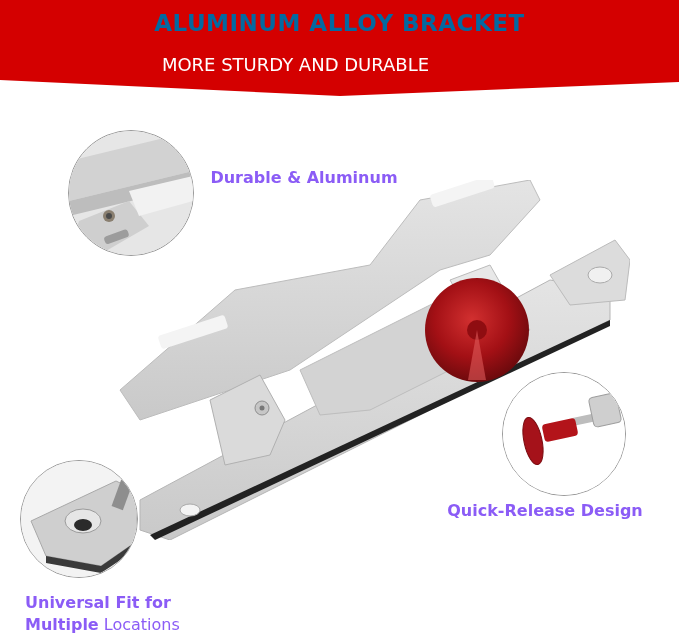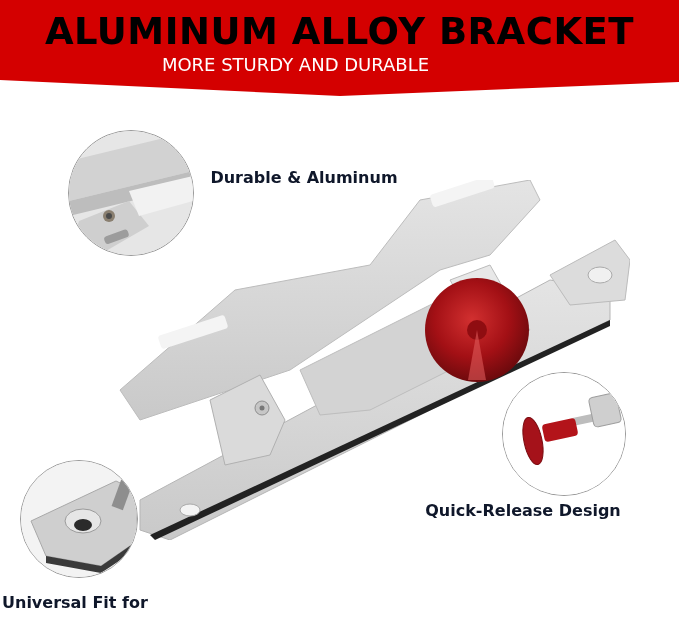--- a/index.html
+++ b/index.html
@@ -1,25 +1,25 @@
 <!DOCTYPE html>
 <html><head>
 <meta charset="utf-8">
 <style>
   html, body { margin:0; padding:0; background:#ffffff; }
   body { width:679px; height:635px; position:relative; overflow:hidden; font-family:"DejaVu Sans", sans-serif; }
   .banner { position:absolute; left:0; top:0; width:679px; height:100px; }
   .banner svg { position:absolute; left:0; top:0; }
-  .title { position:absolute; left:0; width:679px; top:10px; text-align:center; color:#000000; font-weight:bold; font-size:37px; letter-spacing:0.5px; font-family:"DejaVu Sans", sans-serif; }
+  .title { position:absolute; left:0; width:679px; top:10px; text-align:center; color:#0369a1; font-weight:bold; font-size:23px; letter-spacing:0.5px; font-family:"DejaVu Sans", sans-serif; }
   .subtitle { position:absolute; left:0; width:591px; top:54px; text-align:center; color:#fff; font-size:18px; font-family:"DejaVu Sans", sans-serif; }
-  .caption { position:absolute; color:#0f172a; font-size:16px; line-height:22px; text-align:center; font-family:"DejaVu Sans", sans-serif; }
+  .caption { position:absolute; color:#8b5cf6; font-size:16px; line-height:22px; text-align:center; font-family:"DejaVu Sans", sans-serif; }
   .caption b { font-weight:bold; }
   .cap-durable { left:195px; top:167px; width:218px; }
-  .cap-quick { left:408px; top:500px; width:230px; }
-  .cap-universal { left:0px; top:592px; width:185px; text-align:left; padding-left:2px; }
+  .cap-quick { left:430px; top:500px; width:230px; }
+  .cap-universal { left:0px; top:592px; width:185px; text-align:left; padding-left:25px; }
   .detail { position:absolute; border-radius:50%; border:1px solid #999; overflow:hidden; background:#f4f4f4; }
   .d1 { left:68px; top:130px; width:124px; height:124px; }
   .d2 { left:502px; top:372px; width:122px; height:122px; background:#fff; }
   .d3 { left:20px; top:460px; width:116px; height:116px; }
   .product { position:absolute; left:110px; top:180px; width:520px; height:360px; }
 </style>
 </head>
 <body>
 
 <div class="banner">
@@ -107,13 +107,14 @@
     <polygon points="10,60 95,20 116,30 116,80 80,105 25,95" fill="#cfcfcf" stroke="#a8a8a8"></polygon>
     <polygon points="25,95 80,105 116,80 116,88 80,112 25,102" fill="#3a3a3a"></polygon>
     <ellipse cx="62" cy="60" rx="18" ry="12" fill="#e6e6e6" stroke="#9a9a9a"></ellipse>
     <ellipse cx="62" cy="64" rx="9" ry="6" fill="#2a2a2a"></ellipse>
     <rect x="95" y="20" width="12" height="28" fill="#8e8e8e" transform="rotate(20 101 34)"></rect>
   </svg>
 </div>
 
 <div class="caption cap-universal">
   <div><b>Universal Fit for</b></div>
+  <div><b>Multiple</b> <span>Locations</span></div>
 </div>
 
 </body></html>

